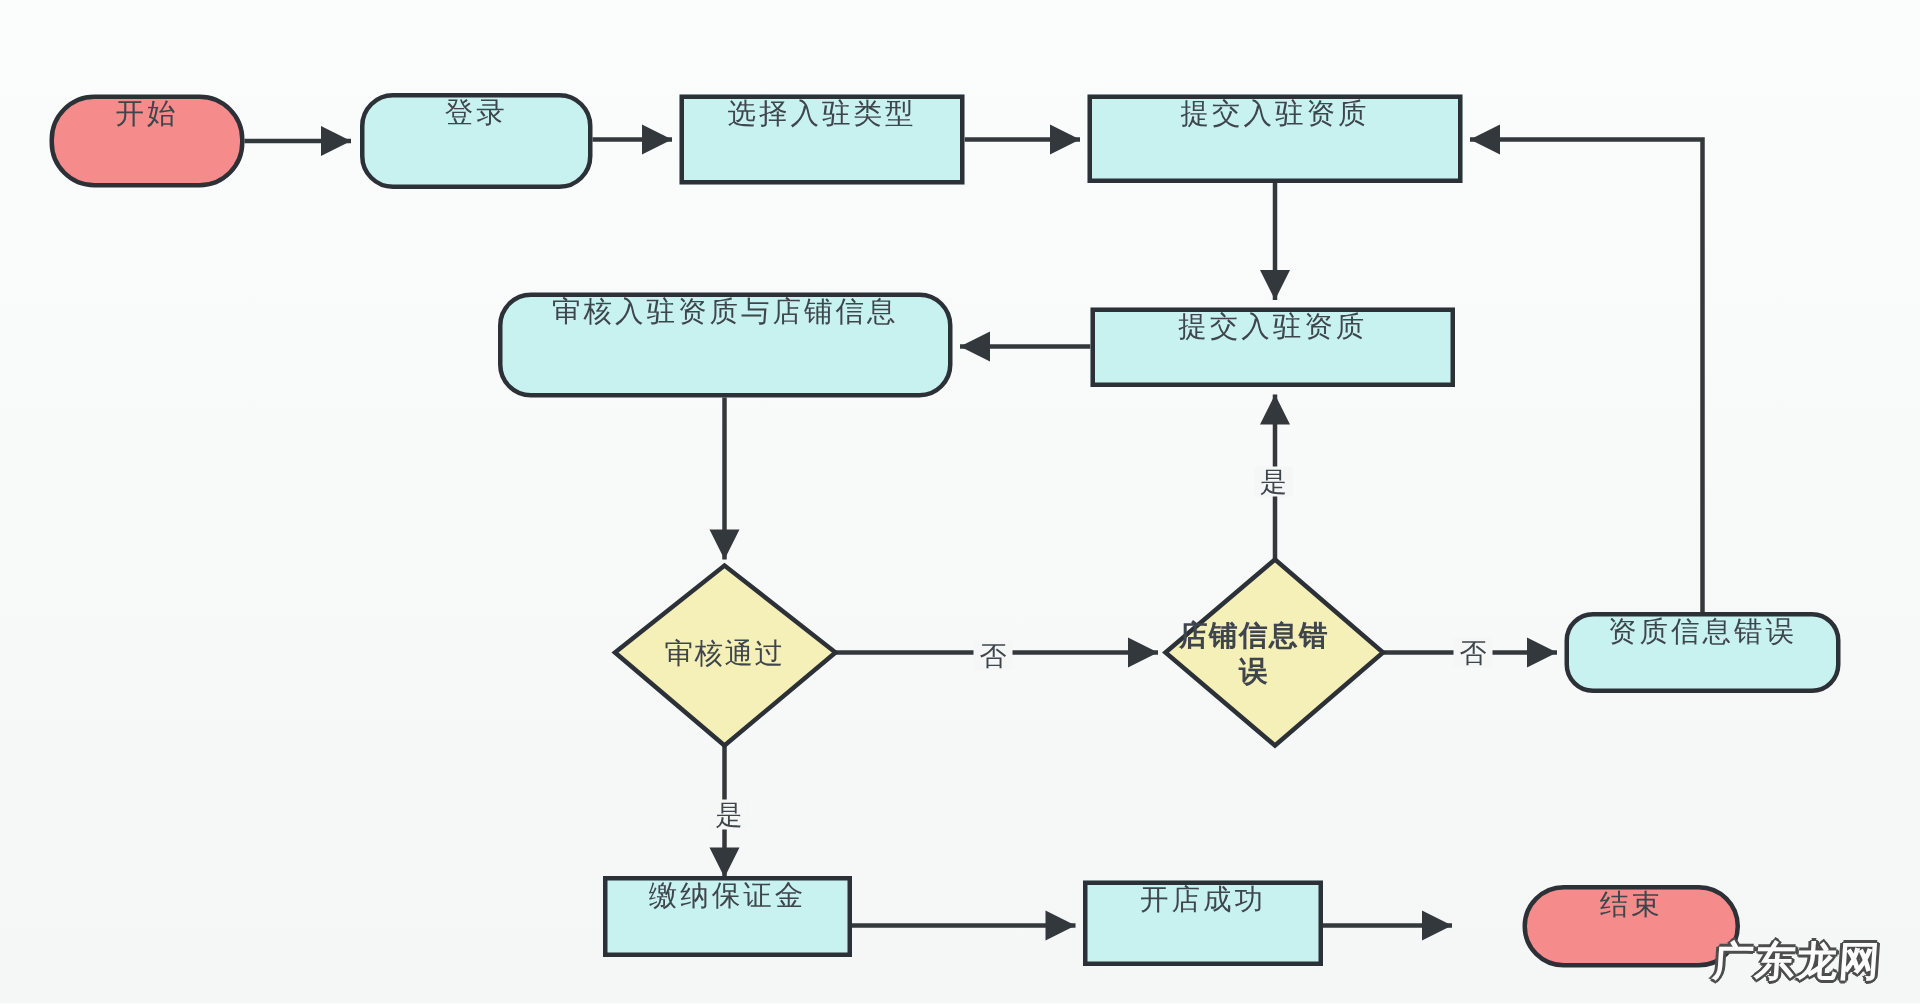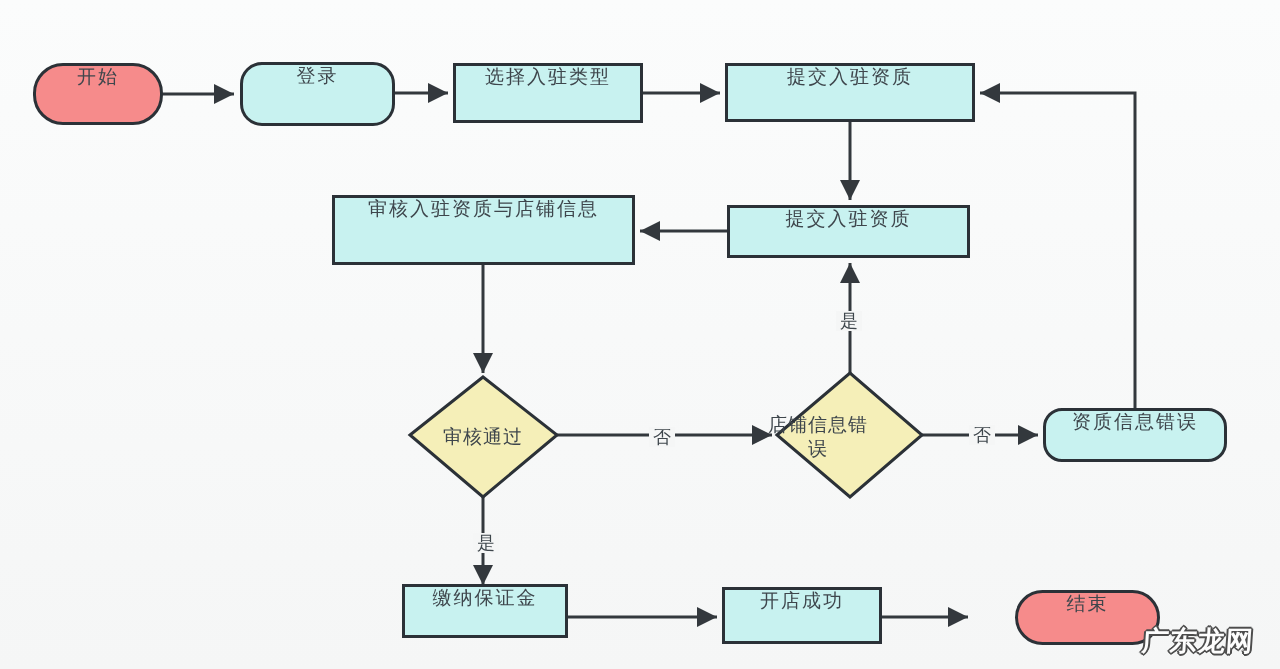--- a/index.html
+++ b/index.html
@@ -55,38 +55,38 @@
     line-height: 1.2;
     font-family: Liberation Serif, serif;
   }
   .process { background: var(--process-fill); }
   .terminal { background: var(--terminal-fill); border-radius: 30px; }
 
   #n-start       { left: 33px;   top: 63px;  width: 130px; height: 62px; }
   #n-login       { left: 240px;  top: 62px;  width: 155px; height: 64px; border-radius: 22px; }
   #n-select      { left: 453px;  top: 63px;  width: 190px; height: 60px; }
   #n-submitqual  { left: 725px;  top: 63px;  width: 250px; height: 59px; }
-  #n-review      { left: 332px;  top: 195px; width: 303px; height: 70px; }
+  #n-review      { left: 332px;  top: 195px; width: 303px; height: 70px; border-radius: 22px; }
   #n-submitstore { left: 727px;  top: 205px; width: 243px; height: 53px; }
   #n-qualerror   { left: 1043px; top: 408px; width: 184px; height: 54px; border-radius: 19px; }
   #n-paydeposit  { left: 402px;  top: 584px; width: 166px; height: 54px; }
   #n-success     { left: 722px;  top: 587px; width: 160px; height: 57px; }
   #n-end         { left: 1015px;  top: 590px; width: 145px; height: 55px; }
 
   .diamond-label {
     position: absolute;
     transform: translate(-50%, -50%);
     color: var(--text);
     font-size: 19px;
     letter-spacing: 1px;
     text-align: center;
     line-height: 1.25;
   }
   #t-reviewpass { left: 483px; top: 437px; text-align: center; }
-  #t-storeerror { left: 818px; top: 437px; width: 100px; }
+  #t-storeerror { left: 836px; top: 437px; width: 100px; font-weight: bold; }
 
   .edge-label {
     position: absolute;
     transform: translate(-50%, -50%);
     color: var(--text);
     font-size: 18px;
     background: var(--canvas-bg-bottom);
     padding: 1px 4px;
     line-height: 1;
   }

